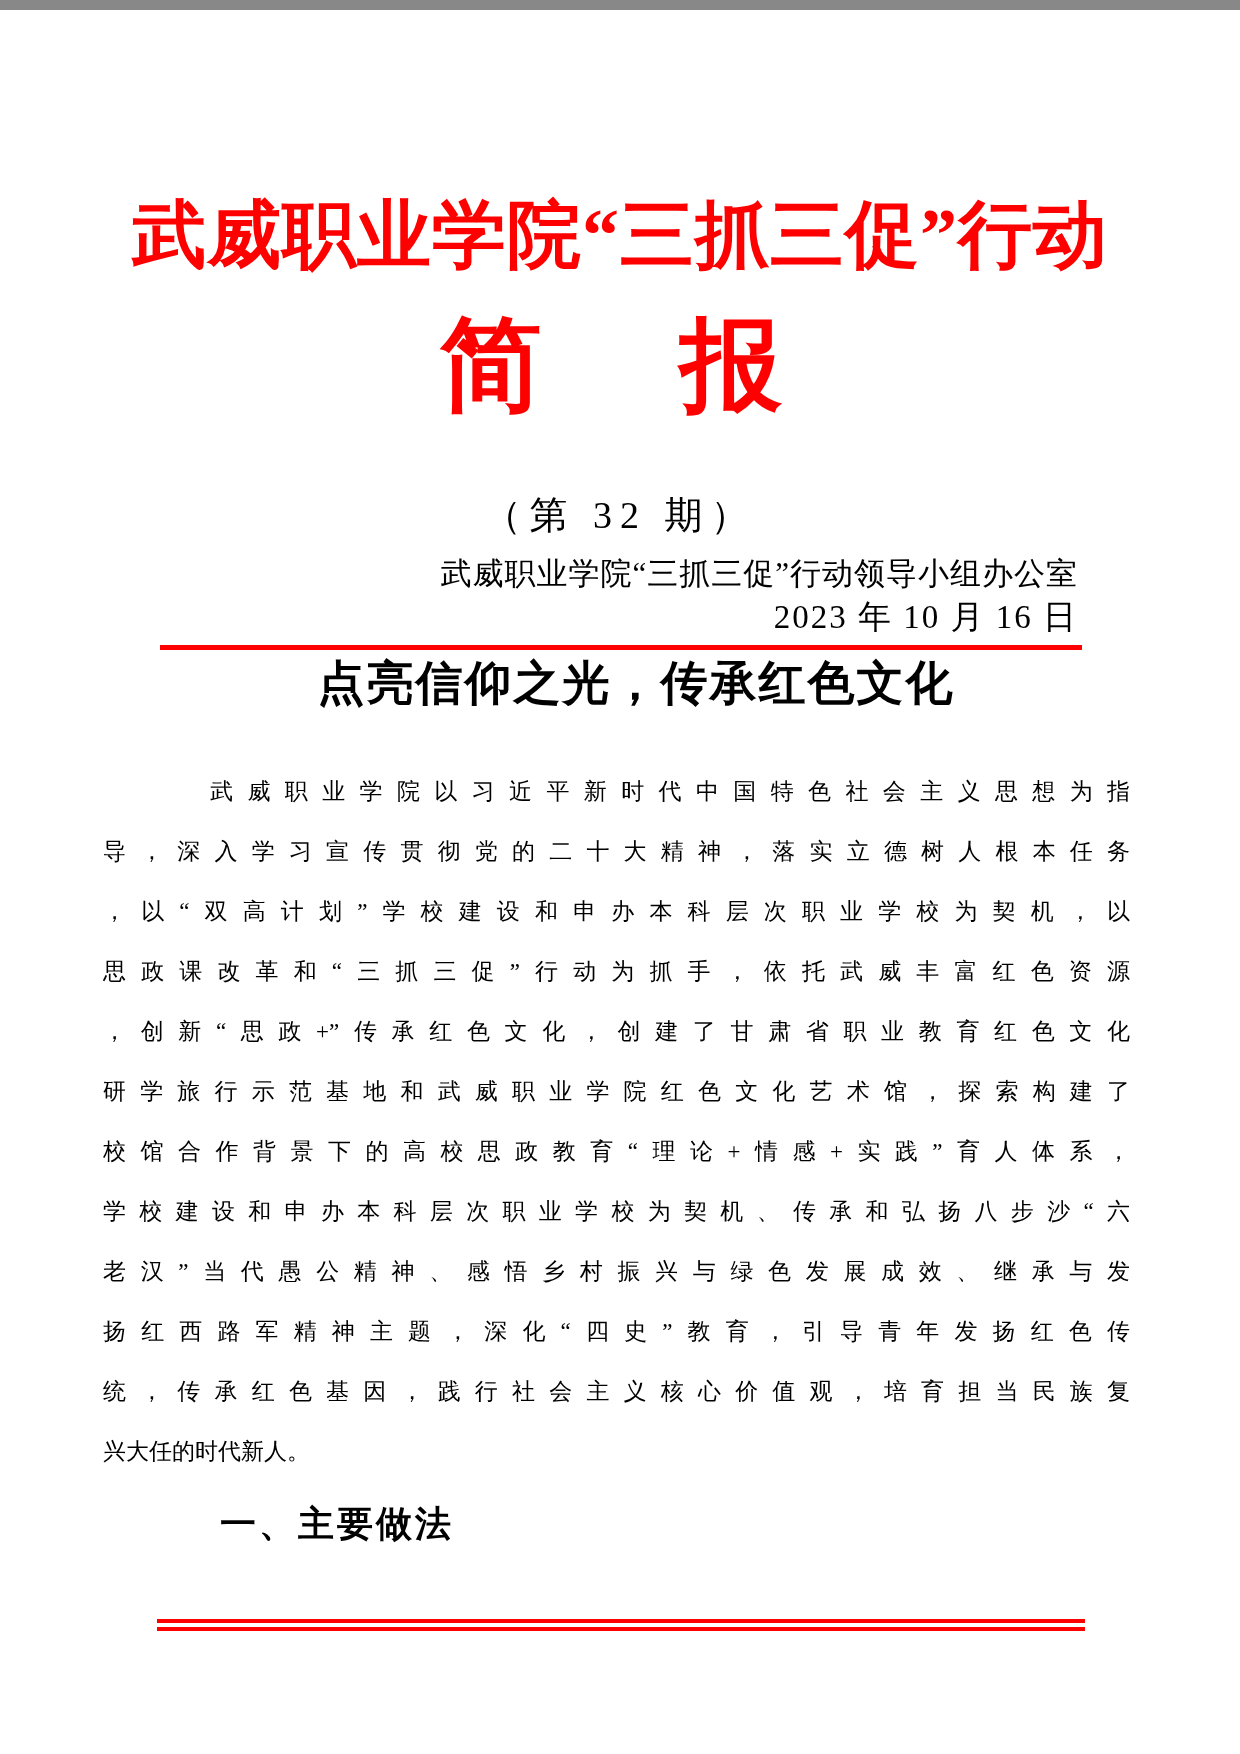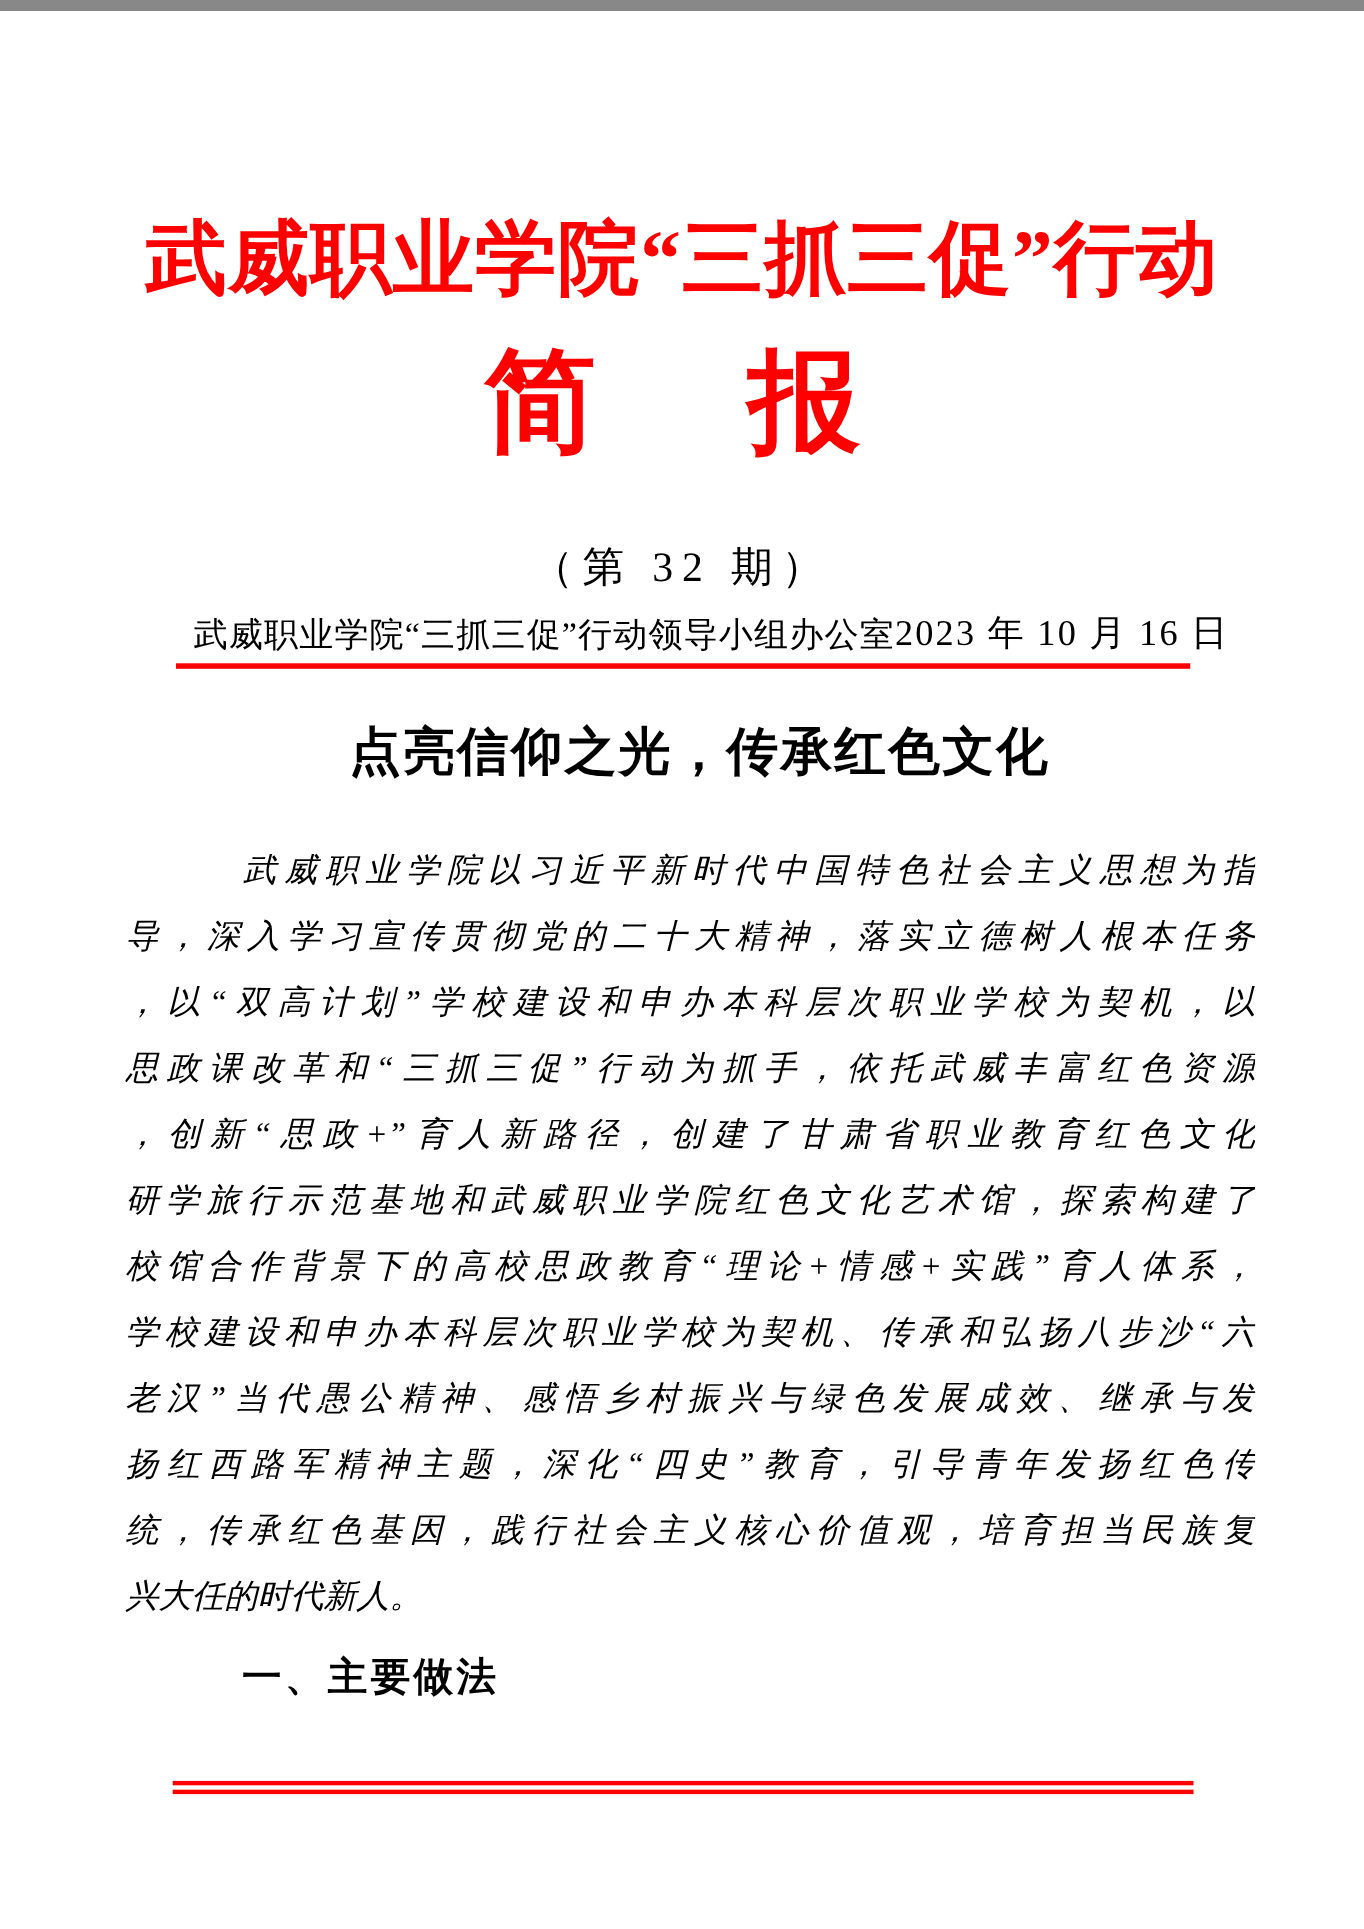--- a/index.html
+++ b/index.html
@@ -39,20 +39,21 @@
     white-space:nowrap;
   }
 
   
   .header-row {
     position:absolute; left:160px; top:543px; width:922px;
     display:flex; justify-content:space-between; align-items:flex-end;
     border-bottom:5px solid #fe0000;
     padding:0 4px 5px 16px;
     box-sizing:border-box;
+    flex-direction:column;
   }
   .issuing-office {
     font-size:31px;
     letter-spacing:1px;
     white-space:nowrap;
   }
   .issue-date {
     font-size:33px;
     letter-spacing:2px;
     white-space:nowrap;
@@ -61,24 +62,23 @@
   
   .article-title {
     position:absolute; top:642px; left:0; right:0;
     text-align:center;
     font-size:47px; font-weight:bold;
     letter-spacing:2px;
     white-space:nowrap;
     padding-left:32px;
   }
   .body {
-    position:absolute; left:114px; top:752px; width:1027px;
-    font-size:30px;
+    position:absolute; left:103px; top:752px; width:1027px;
+    font-size:23px;
     line-height:60px;
-    font-style:italic;
   }
   .bline {
     text-align:justify;
     text-align-last:justify;
     text-justify:inter-character;
     height:60px;
     overflow:hidden;
     white-space:nowrap;
   }
   .bline.first { text-indent:107px; }
@@ -117,21 +117,21 @@
     <span class="issue-date">2023 年 10 月 16 日</span>
   </div>
 
   <div class="article-title">点亮信仰之光，传承红色文化</div>
 
   <div class="body">
     <div class="bline first">武威职业学院以习近平新时代中国特色社会主义思想为指</div>
     <div class="bline">导，深入学习宣传贯彻党的二十大精神，落实立德树人根本任务</div>
     <div class="bline">，以“双高计划”学校建设和申办本科层次职业学校为契机，以</div>
     <div class="bline">思政课改革和“三抓三促”行动为抓手，依托武威丰富红色资源</div>
-    <div class="bline">，创新“思政+”育人新路径，创建了甘肃省职业教育红色文化</div>
+    <div class="bline">，创新“思政+”传承红色文化，创建了甘肃省职业教育红色文化</div>
     <div class="bline">研学旅行示范基地和武威职业学院红色文化艺术馆，探索构建了</div>
     <div class="bline">校馆合作背景下的高校思政教育“理论+情感+实践”育人体系，</div>
     <div class="bline">学校建设和申办本科层次职业学校为契机、传承和弘扬八步沙“六</div>
     <div class="bline">老汉”当代愚公精神、感悟乡村振兴与绿色发展成效、继承与发</div>
     <div class="bline">扬红西路军精神主题，深化“四史”教育，引导青年发扬红色传</div>
     <div class="bline">统，传承红色基因，践行社会主义核心价值观，培育担当民族复</div>
     <div class="bline last">兴大任的时代新人。</div>
   </div>
 
   <div class="section-heading">一、主要做法</div>

